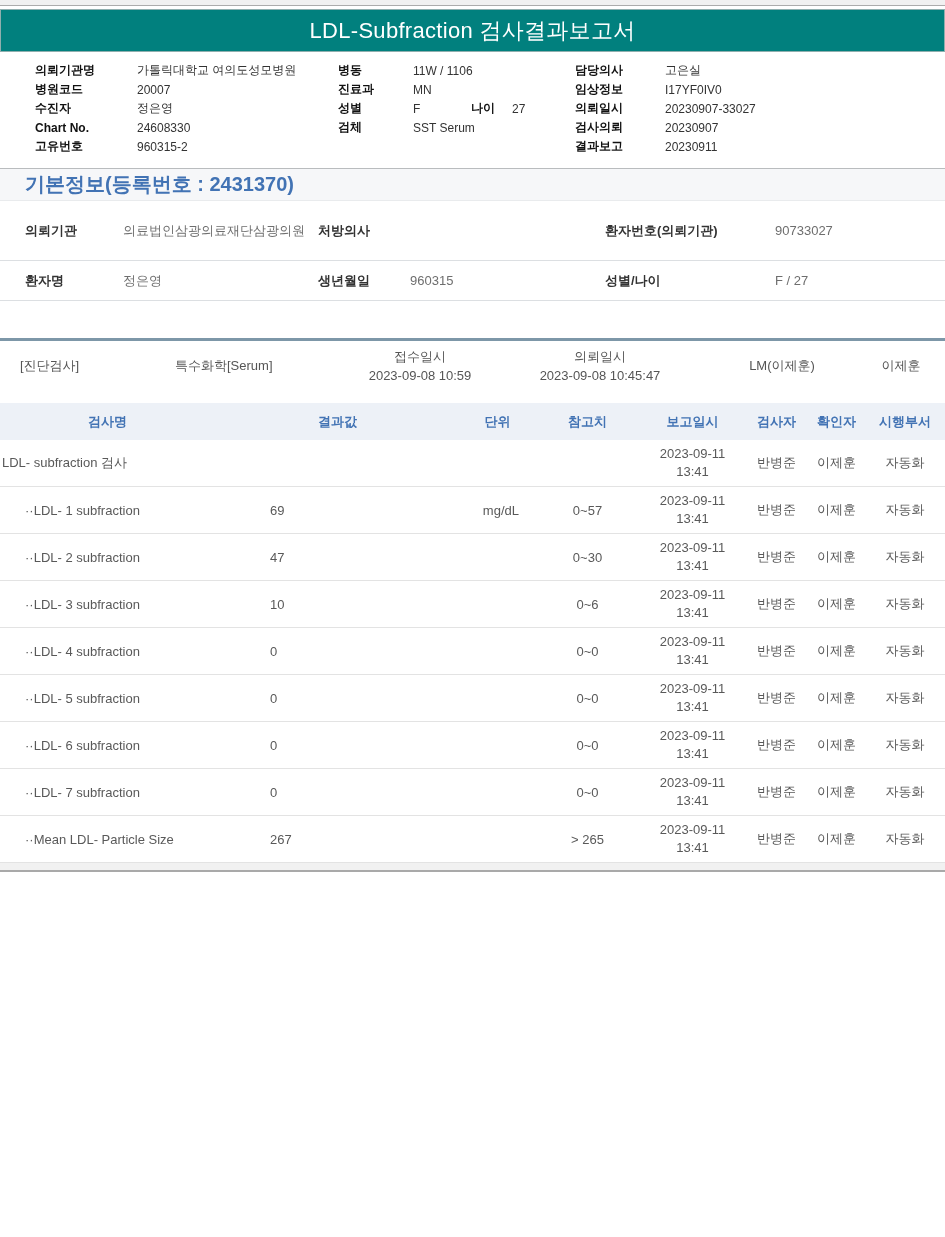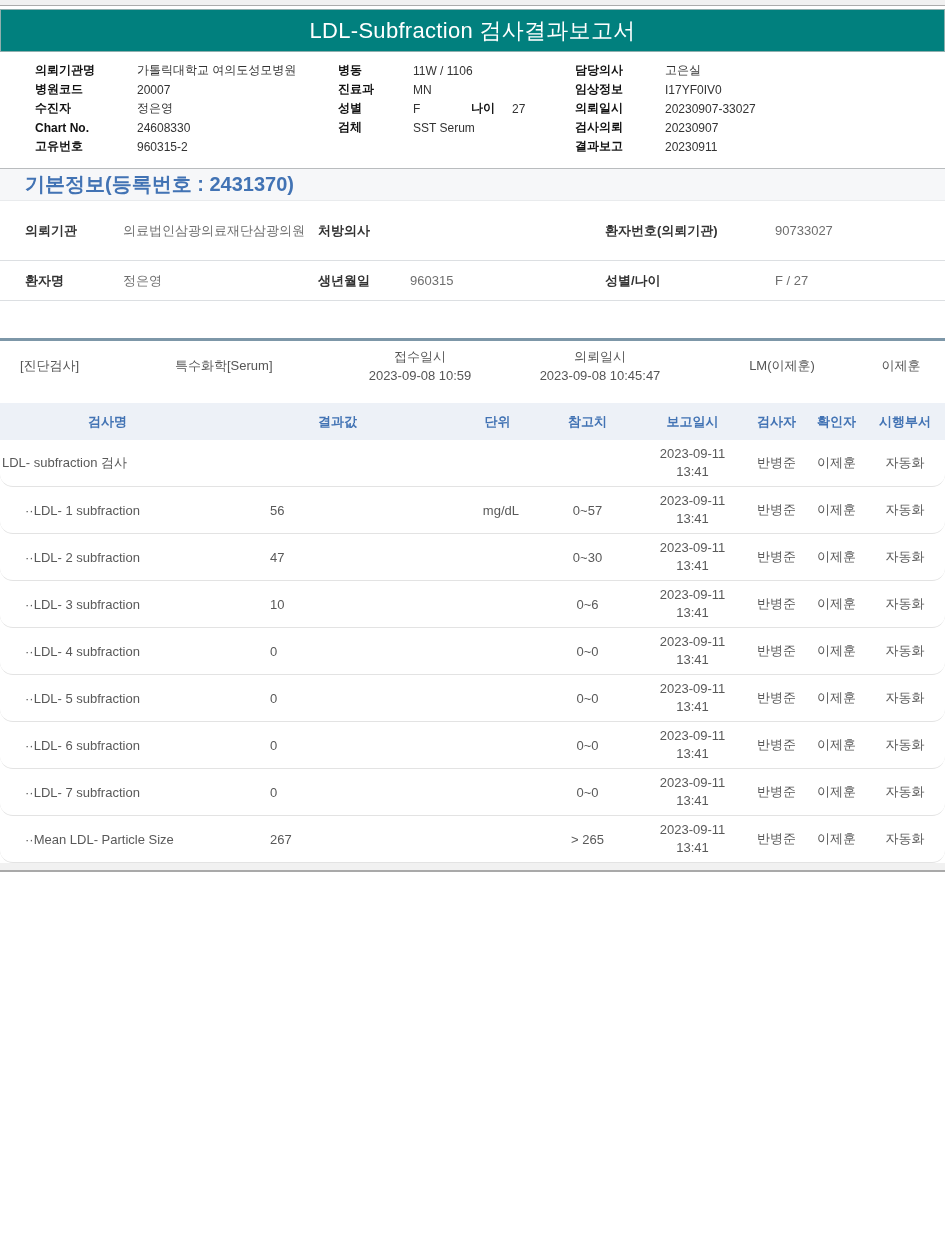--- a/index.html
+++ b/index.html
@@ -25,21 +25,21 @@
   .brow1{height:59px;} .brow2{height:39px;}
   .blabel{font-weight:bold;color:#333;}
   .bval{color:#6e6e6e;}
   .wrapv{display:inline-block;max-width:185px;line-height:1.35;}
   
   .order{margin-top:37px;border-top:3px solid #7d97a8;height:50px;position:relative;font-size:13px;color:#555;}
   .o-item{position:absolute;top:0;height:50px;display:flex;align-items:center;white-space:nowrap;}
   .o-block{position:absolute;top:0;height:51px;display:flex;flex-direction:column;align-items:center;justify-content:center;line-height:1.45;text-align:center;}
   
   .thead{height:37px;background:#edf1f7;display:grid;grid-template-columns:215px 245px 75px 105px 105px 63px 57px 80px;align-items:center;text-align:center;color:#4273b4;font-weight:bold;font-size:13px;margin-top:12px;}
-  .trow{height:47px;display:grid;grid-template-columns:215px 245px 75px 105px 105px 63px 57px 80px;align-items:center;border-bottom:1px solid #e3e3e3;font-size:13px;color:#595959;box-sizing:border-box;border-radius:13px;}
+  .trow{height:47px;display:grid;grid-template-columns:215px 245px 75px 105px 105px 63px 57px 80px;align-items:center;border-bottom:1px solid #e3e3e3;font-size:13px;color:#595959;box-sizing:border-box;}
   .c{display:block;}
   .c-name{text-align:left;padding-left:2px;white-space:nowrap;}
   .ind .c-name{padding-left:25px;}
   .c-res{text-align:left;padding-left:55px;}
   .c-unit{text-align:right;padding-right:16px;}
   .c-ref{text-align:center;}
   .c-date{text-align:center;line-height:1.4;}
   .c-date span{display:block;}
   .c-ctr{text-align:center;}
   .tfoot{height:7px;background:#f1f1f1;border-bottom:2px solid #a9a9a9;}
@@ -176,21 +176,21 @@
   <span class="c c-date">
       <span>2023-09-11</span>
       <span>13:41</span>
     </span>
   <span class="c c-ctr">반병준</span>
   <span class="c c-ctr">이제훈</span>
   <span class="c c-ctr">자동화</span>
 </div>
 <div class="trow ind">
   <span class="c c-name">··LDL- 1 subfraction</span>
-  <span class="c c-res">56</span>
+  <span class="c c-res">69</span>
   <span class="c c-unit">mg/dL</span>
   <span class="c c-ref">0~57</span>
   <span class="c c-date">
       <span>2023-09-11</span>
       <span>13:41</span>
     </span>
   <span class="c c-ctr">반병준</span>
   <span class="c c-ctr">이제훈</span>
   <span class="c c-ctr">자동화</span>
 </div>

